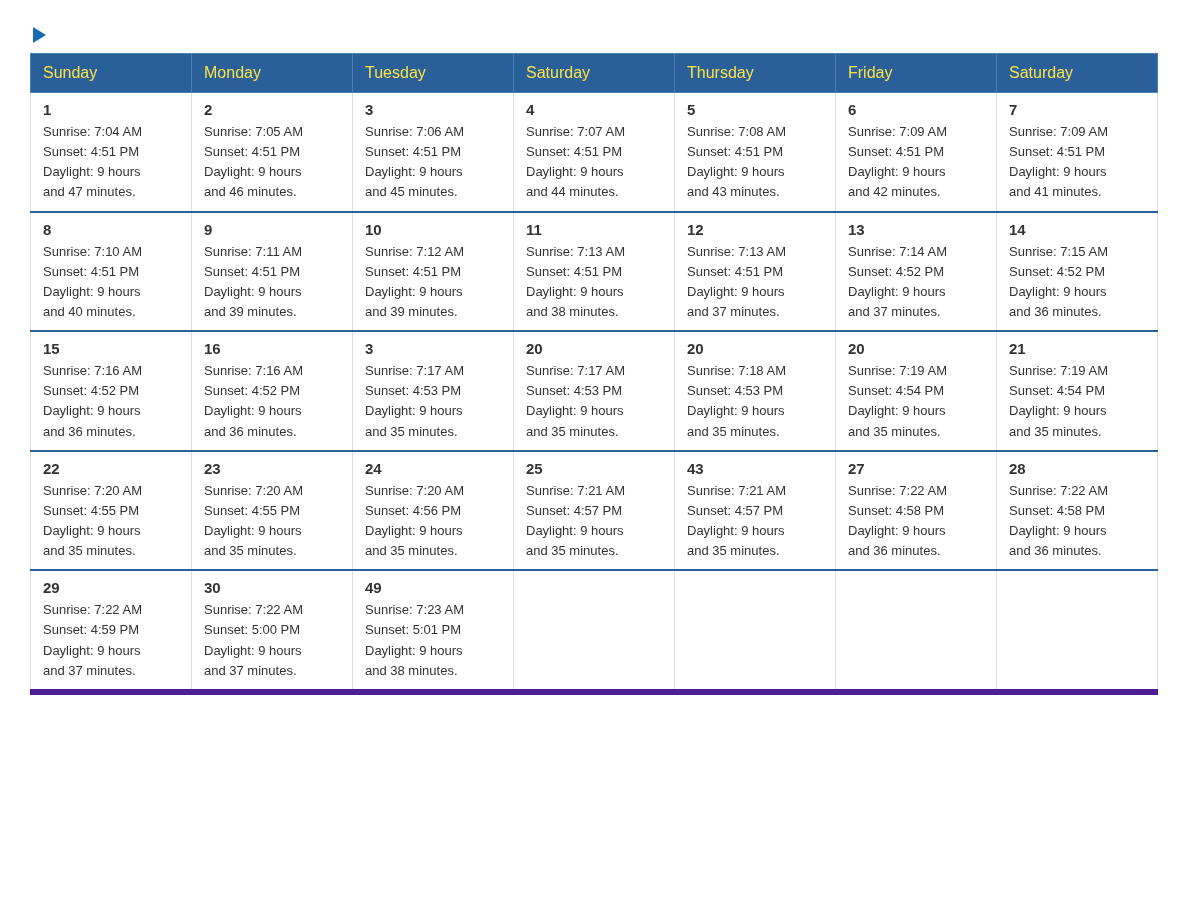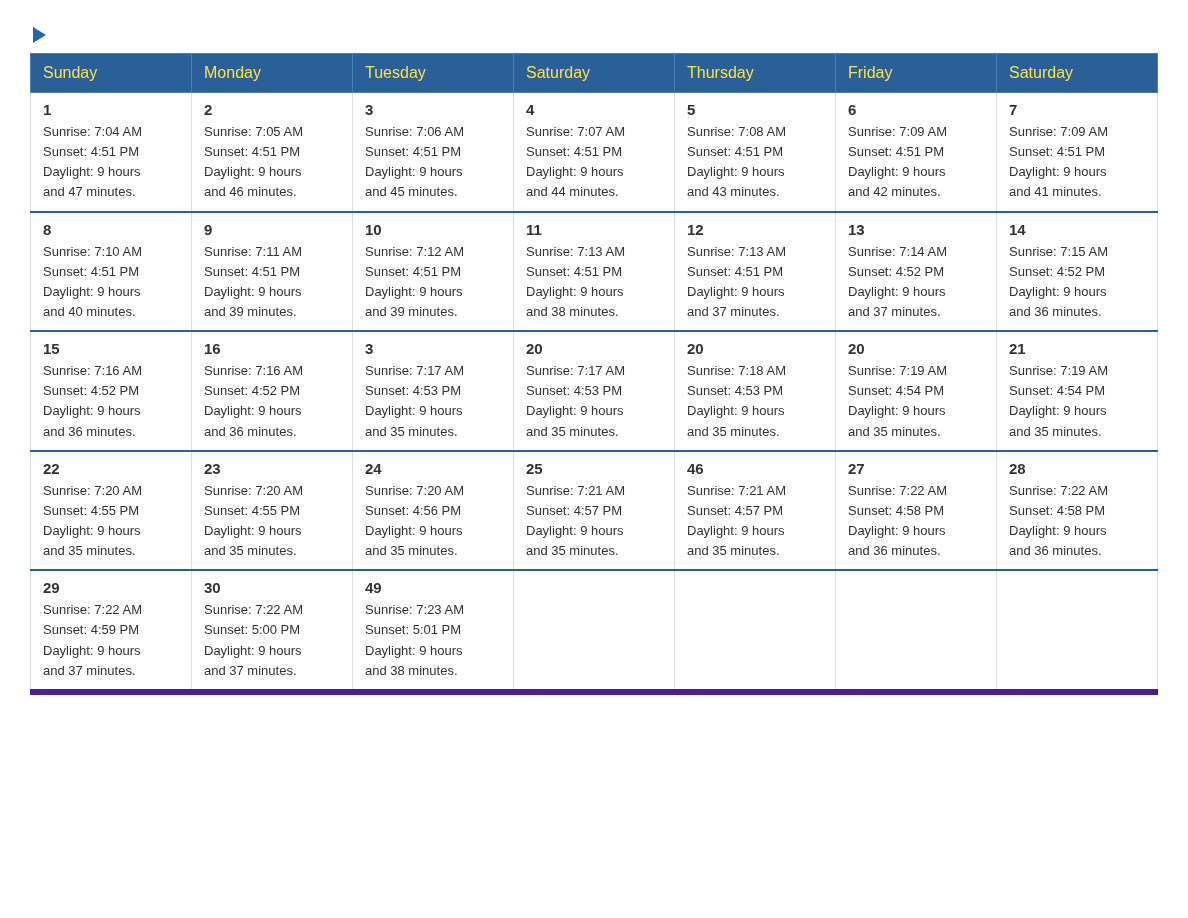--- a/index.html
+++ b/index.html
@@ -352,21 +352,21 @@
         <td>
         <span class="day-num">25</span>
         <span class="day-info">
           Sunrise: 7:21 AM<br>
           Sunset: 4:57 PM<br>
           Daylight: 9 hours<br>
           and 35 minutes.
         </span>
       </td>
         <td>
-        <span class="day-num">46</span>
+        <span class="day-num">43</span>
         <span class="day-info">
           Sunrise: 7:21 AM<br>
           Sunset: 4:57 PM<br>
           Daylight: 9 hours<br>
           and 35 minutes.
         </span>
       </td>
         <td>
         <span class="day-num">27</span>
         <span class="day-info">

